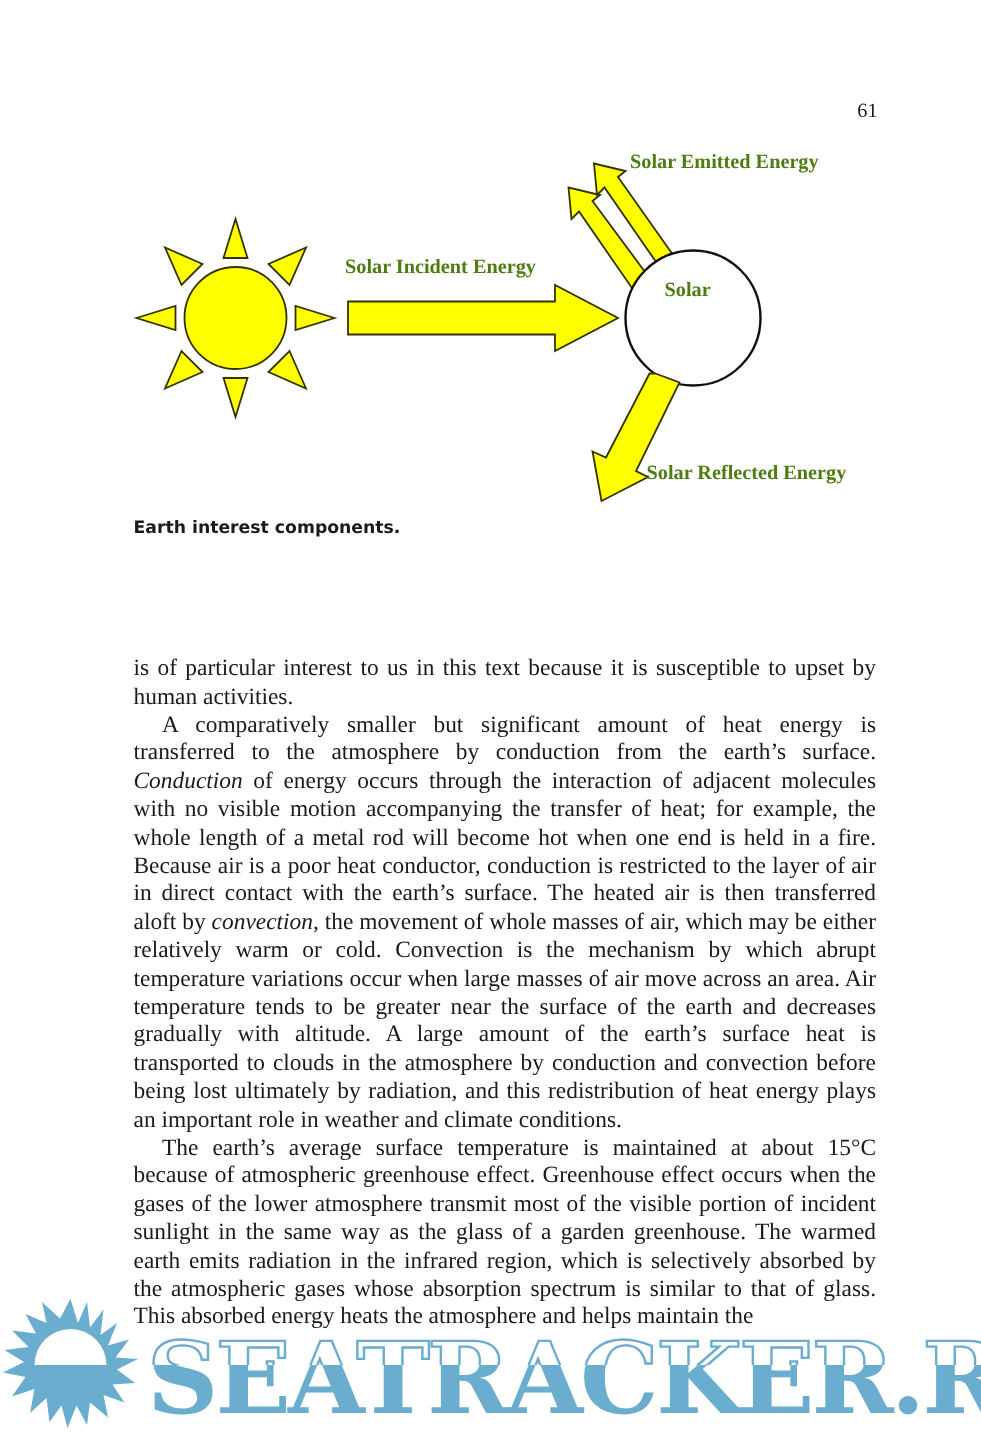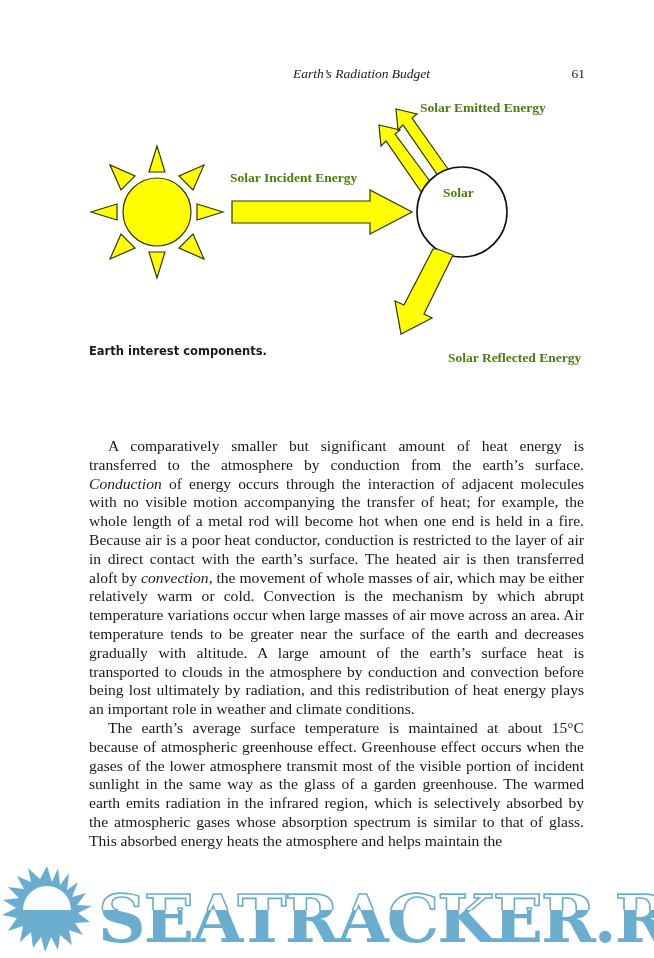--- a/index.html
+++ b/index.html
@@ -16,21 +16,20 @@
   .body-text p.indent { text-indent: 19px; }
   .body-text p span.it { font-style: italic; }
   .watermark { position: absolute; left: 0; top: 860px; width: 654px; height: 98px; pointer-events: none; }
 </style>
 </head>
 <body>
 
 <div class="page">
 
   <div class="running-head">
-    <span class="running-title">Earth’s Radiation Budget</span>
     <span class="page-number">61</span>
   </div>
 
   <div class="figure">
     <svg width="654" height="340" viewBox="0 0 654 340" style="position:absolute;left:0;top:0;">
 
       <g stroke="#333300" stroke-width="1.2" fill="#ffff00">
         <circle cx="157" cy="212" r="34"></circle>
 
         <polygon points="157,146 149,172 165,172"></polygon>
@@ -60,28 +59,29 @@
       </g>
 
       <circle cx="462" cy="212" r="45" fill="#ffffff" stroke="#111111" stroke-width="1.6"></circle>
 
       <polygon points="437,249 453,255 424,314 432,318 401,334 395,301 404,305 433,249" fill="#ffff00" stroke="#333300" stroke-width="1.2"></polygon>
     </svg>
 
     <div class="fig-label" style="left:420px;top:100px;">Solar Emitted Energy</div>
     <div class="fig-label" style="left:230px;top:170px;text-align:right;">Solar Incident Energy</div>
     <div class="fig-label" style="left:443px;top:185px;">Solar</div>
-    <div class="fig-label" style="left:448px;top:307px;margin-top:43px;">Solar Reflected Energy</div>
+    <div class="fig-label" style="left:431px;top:307px;">Solar Reflected Energy</div>
   </div>
 
   <div class="caption">
     <div>Earth interest components.</div>
   </div>
 
   <div class="body-text">
+    <p>is of particular interest to us in this text because it is susceptible to upset by human activities.</p>
     <p class="indent"><span>A comparatively smaller but significant amount of heat energy is transferred to the atmosphere by conduction from the earth’s surface. </span><span class="it">Conduction</span><span> of energy occurs through the interaction of adjacent molecules with no visible motion accompanying the transfer of heat; for example, the whole length of a metal rod will become hot when one end is held in a fire. Because air is a poor heat conductor, conduction is restricted to the layer of air in direct contact with the earth’s surface. The heated air is then transferred aloft by </span><span class="it">convection</span><span>, the movement of whole masses of air, which may be either relatively warm or cold. Convection is the mechanism by which abrupt temperature variations occur when large masses of air move across an area. Air temperature tends to be greater near the surface of the earth and decreases gradually with altitude. A large amount of the earth’s surface heat is transported to clouds in the atmosphere by conduction and convection before being lost ultimately by radiation, and this redistribution of heat energy plays an important role in weather and climate conditions.</span></p>
     <p class="indent">The earth’s average surface temperature is maintained at about 15°C because of atmospheric greenhouse effect. Greenhouse effect occurs when the gases of the lower atmosphere transmit most of the visible portion of incident sunlight in the same way as the glass of a garden greenhouse. The warmed earth emits radiation in the infrared region, which is selectively absorbed by the atmospheric gases whose absorption spectrum is similar to that of glass. This absorbed energy heats the atmosphere and helps maintain the</p>
   </div>
 
   <div class="watermark">
     <svg width="654" height="98" viewBox="0 0 654 98" style="position:absolute;left:0;top:0;">
       <defs>
         <clipPath id="lowerHalf">
             <rect x="0" y="50" width="654" height="60"></rect>
           </clipPath>

